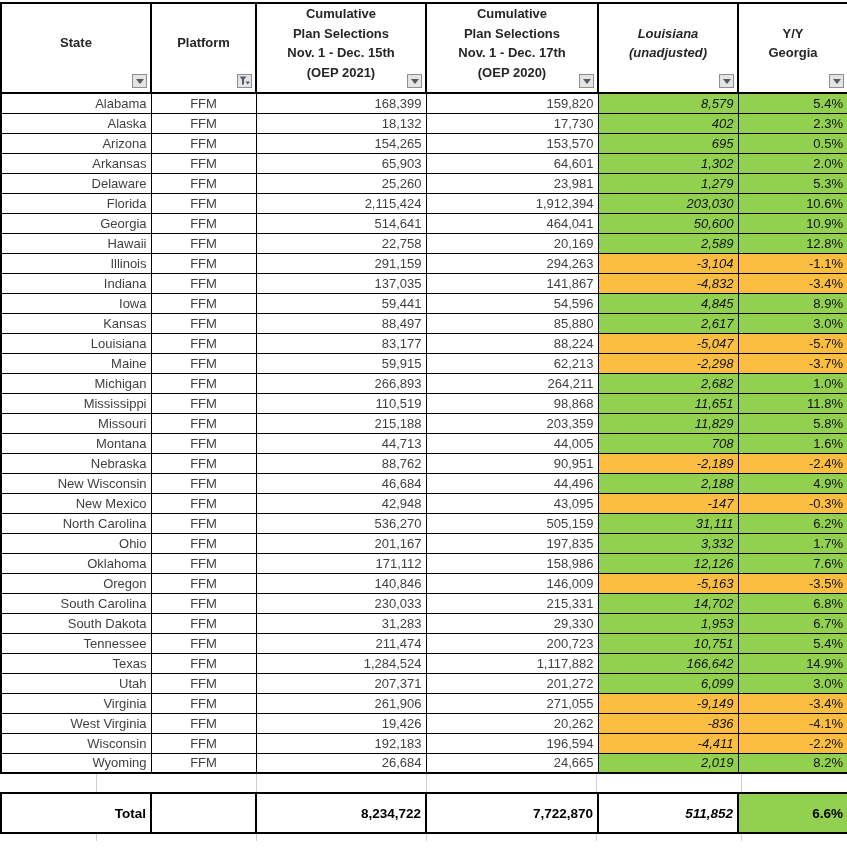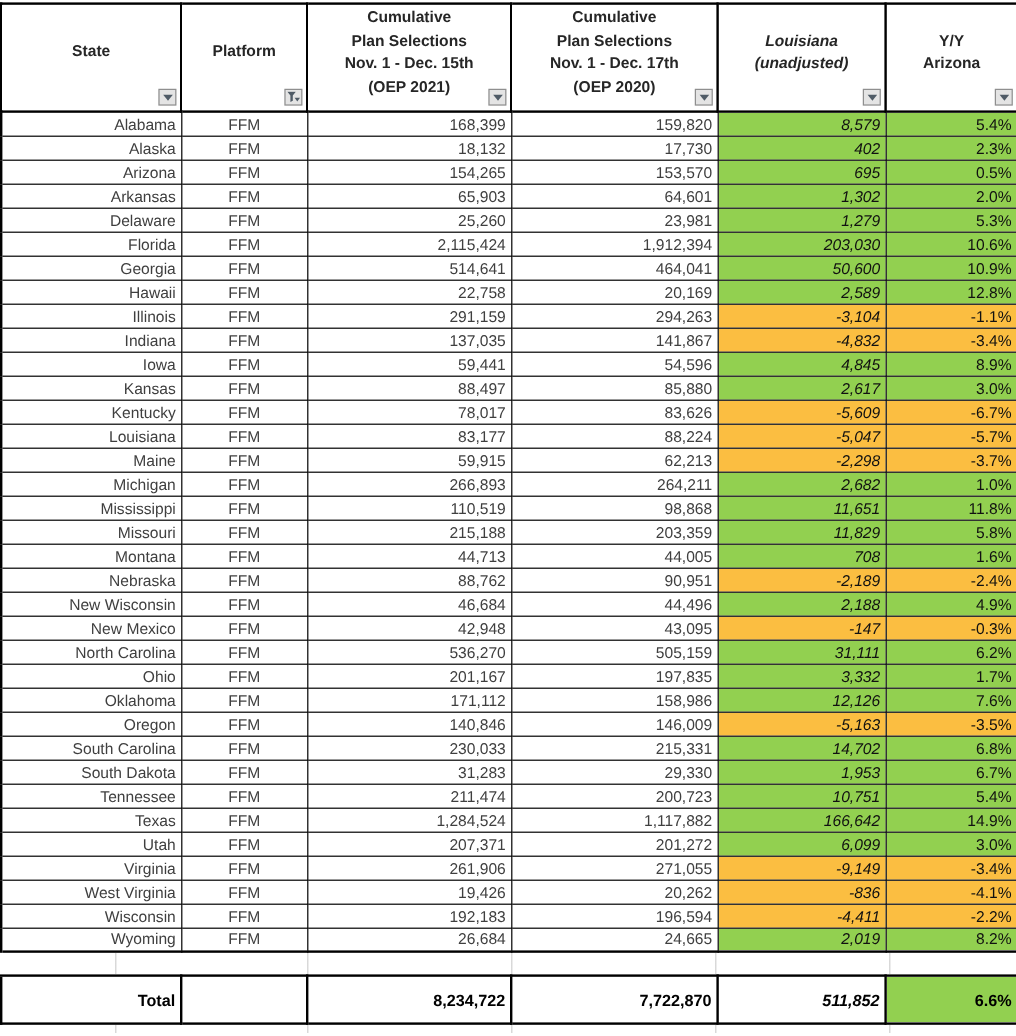--- a/index.html
+++ b/index.html
@@ -141,21 +141,21 @@
         </th>
         <th>
           <div class="hl it">Louisiana
 (unadjusted)</div>
           <span class="fbtn">
               <span class="tri"></span>
             </span>
         </th>
         <th>
           <div class="hl">Y/Y
-Arizona</div>
+Georgia</div>
           <span class="fbtn">
               <span class="tri"></span>
             </span>
         </th>
       </tr>
     </thead>
     <tbody id="rows">
         <tr>
           <td class="c-state">Alabama</td>
           <td class="c-plat">FFM</td>
@@ -244,28 +244,20 @@
           <td class="num diff pos">4,845</td>
           <td class="num yy pos">8.9%</td>
         </tr>
         <tr>
           <td class="c-state">Kansas</td>
           <td class="c-plat">FFM</td>
           <td class="num">88,497</td>
           <td class="num">85,880</td>
           <td class="num diff pos">2,617</td>
           <td class="num yy pos">3.0%</td>
-        </tr>
-        <tr>
-          <td class="c-state">Kentucky</td>
-          <td class="c-plat">FFM</td>
-          <td class="num">78,017</td>
-          <td class="num">83,626</td>
-          <td class="num diff neg">-5,609</td>
-          <td class="num yy neg">-6.7%</td>
         </tr>
         <tr>
           <td class="c-state">Louisiana</td>
           <td class="c-plat">FFM</td>
           <td class="num">83,177</td>
           <td class="num">88,224</td>
           <td class="num diff neg">-5,047</td>
           <td class="num yy neg">-5.7%</td>
         </tr>
         <tr>

